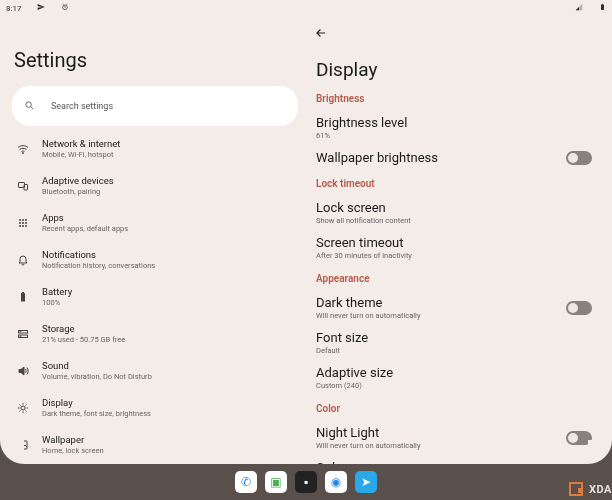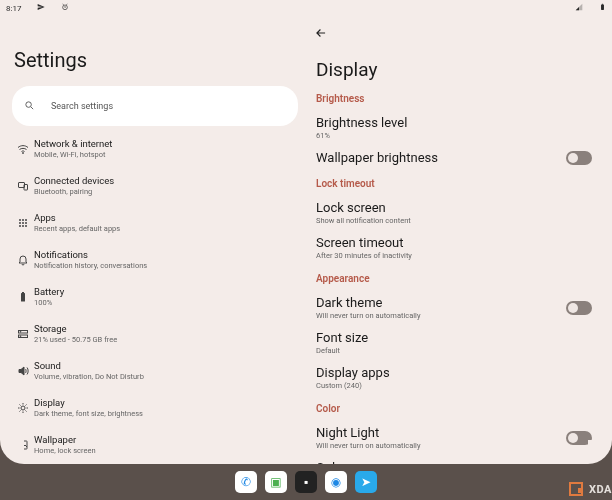--- a/index.html
+++ b/index.html
@@ -44,21 +44,21 @@
     gap: 16px;
     font-size: 9px;
     color: #555;
     margin-bottom: 4px;
   }
   .search-bar svg { width: 11px; height: 11px; }
   .cat-list { display: flex; flex-direction: column; }
   .cat-item {
     display: flex;
     align-items: center;
-    gap: 4px;
+    gap: 12px;
     padding: 8px 4px;
   }
   .cat-icon { width: 14px; display:flex; justify-content:center; color:#444; }
   .cat-icon svg { width: 12px; height: 12px; }
   .cat-text .title { font-size: 9.5px; color:#1a1a1a; }
   .cat-text .sub { font-size: 7.5px; color:#666; margin-top:1px; }
 
   .right-pane {
     width: 306px;
     padding: 6px 18px 0 8px;
@@ -193,21 +193,21 @@
           </div>
         </div>
         <div class="cat-item">
           <span class="cat-icon">
             <svg viewBox="0 0 24 24" fill="none" stroke="currentColor" stroke-width="2">
               <rect x="3" y="5" width="12" height="10" rx="1"></rect>
               <rect x="14" y="9" width="7" height="11" rx="1"></rect>
             </svg>
           </span>
           <div class="cat-text">
-            <div class="title">Connected devices</div>
+            <div class="title">Adaptive devices</div>
             <div class="sub">Bluetooth, pairing</div>
           </div>
         </div>
         <div class="cat-item">
           <span class="cat-icon">
             <svg viewBox="0 0 24 24" fill="currentColor">
               <circle cx="6" cy="6" r="2"></circle>
               <circle cx="12" cy="6" r="2"></circle>
               <circle cx="18" cy="6" r="2"></circle>
               <circle cx="6" cy="12" r="2"></circle>
@@ -347,21 +347,21 @@
           <div class="toggle"></div>
         </div>
         <div class="setting-row">
           <div class="setting-text">
             <div class="t">Font size</div>
             <div class="s">Default</div>
           </div>
         </div>
         <div class="setting-row">
           <div class="setting-text">
-            <div class="t">Display apps</div>
+            <div class="t">Adaptive size</div>
             <div class="s">Custom (240)</div>
           </div>
         </div>
         <div class="section-label">Color</div>
         <div class="setting-row">
           <div class="setting-text">
             <div class="t">Night Light</div>
             <div class="s">Will never turn on automatically</div>
           </div>
           <div class="toggle"></div>

